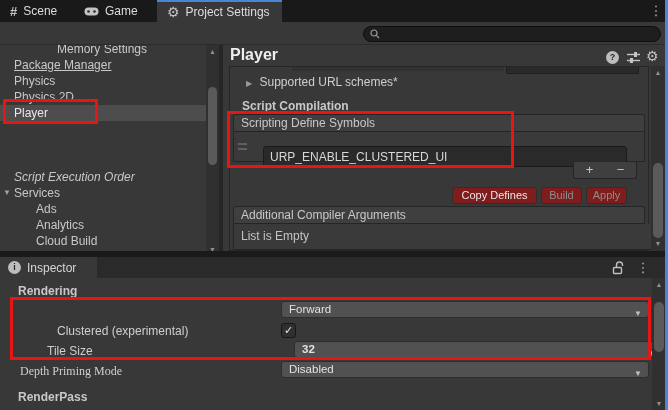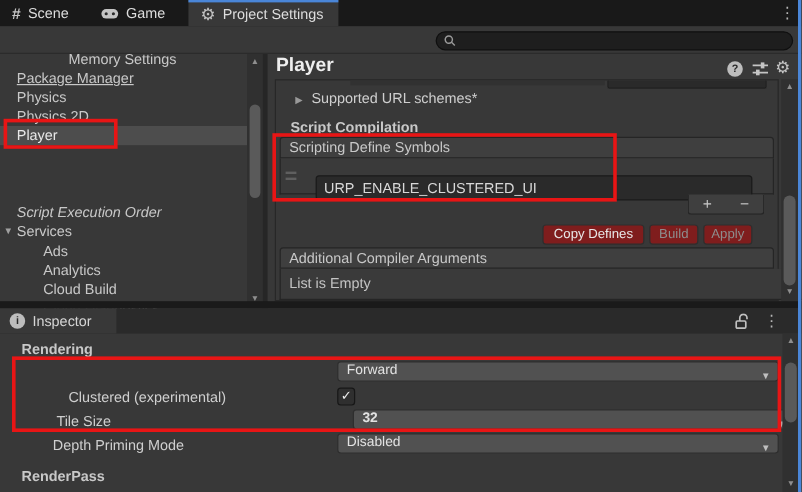--- a/index.html
+++ b/index.html
@@ -214,21 +214,21 @@
 
   <div class="abs row-label" style="left:47px;top:324px;margin-left:10px;">Clustered (experimental)</div>
   <div class="abs checkbox" style="left:281px;top:323px;width:15px;height:15px;">✓</div>
 
   <div class="abs row-label" style="left:47px;top:344px;">Tile Size</div>
   <div class="abs dropdown" style="left:294px;top:341px;width:368px;height:17px;font-weight:bold;">
     <span>32</span>
     <span class="dd-arrow">▼</span>
   </div>
 
-  <div class="abs row-label" style="left:44px;top:364px;">Depth Priming Mode</div>
+  <div class="abs row-label" style="left:20px;top:364px;font-family:Liberation Serif, serif;">Depth Priming Mode</div>
   <div class="abs dropdown" style="left:281px;top:361px;width:368px;height:17px;">
     <span>Disabled</span>
     <span class="dd-arrow">▼</span>
   </div>
 
   <div class="abs section-label" style="left:18px;top:390px;">RenderPass</div>
 
   <div class="abs vscroll" style="left:652px;top:278px;width:14px;height:132px;">
     <div class="vs-arrow" style="top:3px;">▲</div>
     <div class="vs-thumb" style="top:24px;height:50px;width:10px;"></div>

